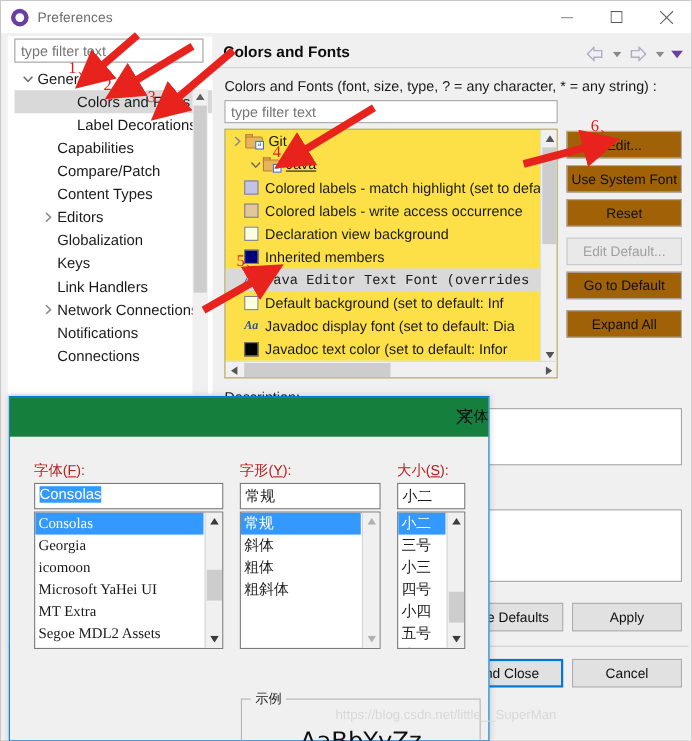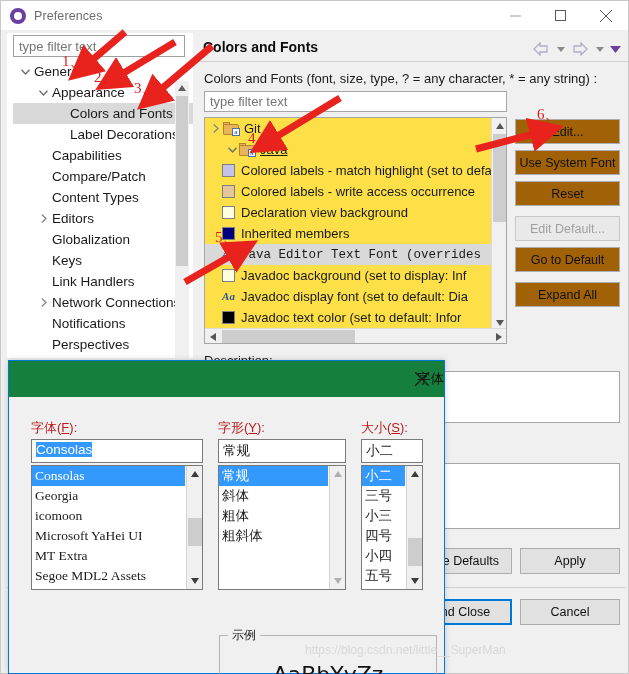--- a/index.html
+++ b/index.html
@@ -391,28 +391,20 @@
       <input class="filter-box" placeholder="type filter text" style="">
       <div class="tree" id="left-tree">
           <div class="tree-row" style="padding-left: 6px;">
             <span class="tw">
               <svg width="9" height="6" viewBox="0 0 9 6">
                 <path d="M0.5 0.8 L4.5 5 L8.5 0.8" fill="none" stroke="#6d6d6d" stroke-width="1.4"></path>
               </svg>
             </span>
             <span class="tree-label">General</span>
           </div>
-          <div class="tree-row" style="padding-left: 24px;">
-            <span class="tw">
-              <svg width="9" height="6" viewBox="0 0 9 6">
-                <path d="M0.5 0.8 L4.5 5 L8.5 0.8" fill="none" stroke="#6d6d6d" stroke-width="1.4"></path>
-              </svg>
-            </span>
-            <span class="tree-label">Appearance</span>
-          </div>
           <div class="tree-row sel" style="padding-left: 42px;">
             <span class="tw"></span>
             <span class="tree-label">Colors and Fonts</span>
           </div>
           <div class="tree-row" style="padding-left: 42px;">
             <span class="tw"></span>
             <span class="tree-label">Label Decorations</span>
           </div>
           <div class="tree-row" style="padding-left: 24px;">
             <span class="tw"></span>
@@ -453,21 +445,21 @@
               </svg>
             </span>
             <span class="tree-label">Network Connections</span>
           </div>
           <div class="tree-row" style="padding-left: 24px;">
             <span class="tw"></span>
             <span class="tree-label">Notifications</span>
           </div>
           <div class="tree-row" style="padding-left: 24px;">
             <span class="tw"></span>
-            <span class="tree-label">Perspectives</span>
+            <span class="tree-label">Connections</span>
           </div>
           <div class="tree-row" style="padding-left: 24px;"></div>
         </div>
       <div class="tree-sb">
         <div class="up">
           <svg width="8" height="6" viewBox="0 0 8 6">
               <path d="M4 0 L8 6 L0 6 Z" fill="#606060"></path>
             </svg>
         </div>
         <div class="thumb"></div>
@@ -551,21 +543,21 @@
             <div class="cf-row">
               <span class="swatch" style="background: rgb(0, 0, 127);"></span>
               <span>Inherited members</span>
             </div>
             <div class="cf-row sel mono">
               <span class="aa-ic">Aa</span>
               <span>Java Editor Text Font (overrides </span>
             </div>
             <div class="cf-row">
               <span class="swatch" style="background: rgb(253, 253, 224);"></span>
-              <span>Javadoc background (set to display: Inf</span>
+              <span>Default background (set to default: Inf</span>
             </div>
             <div class="cf-row">
               <span class="aa-ic">Aa</span>
               <span>Javadoc display font (set to default: Dia</span>
             </div>
             <div class="cf-row">
               <span class="swatch" style="background: rgb(0, 0, 0);"></span>
               <span>Javadoc text color (set to default: Infor</span>
             </div>
           </div>

